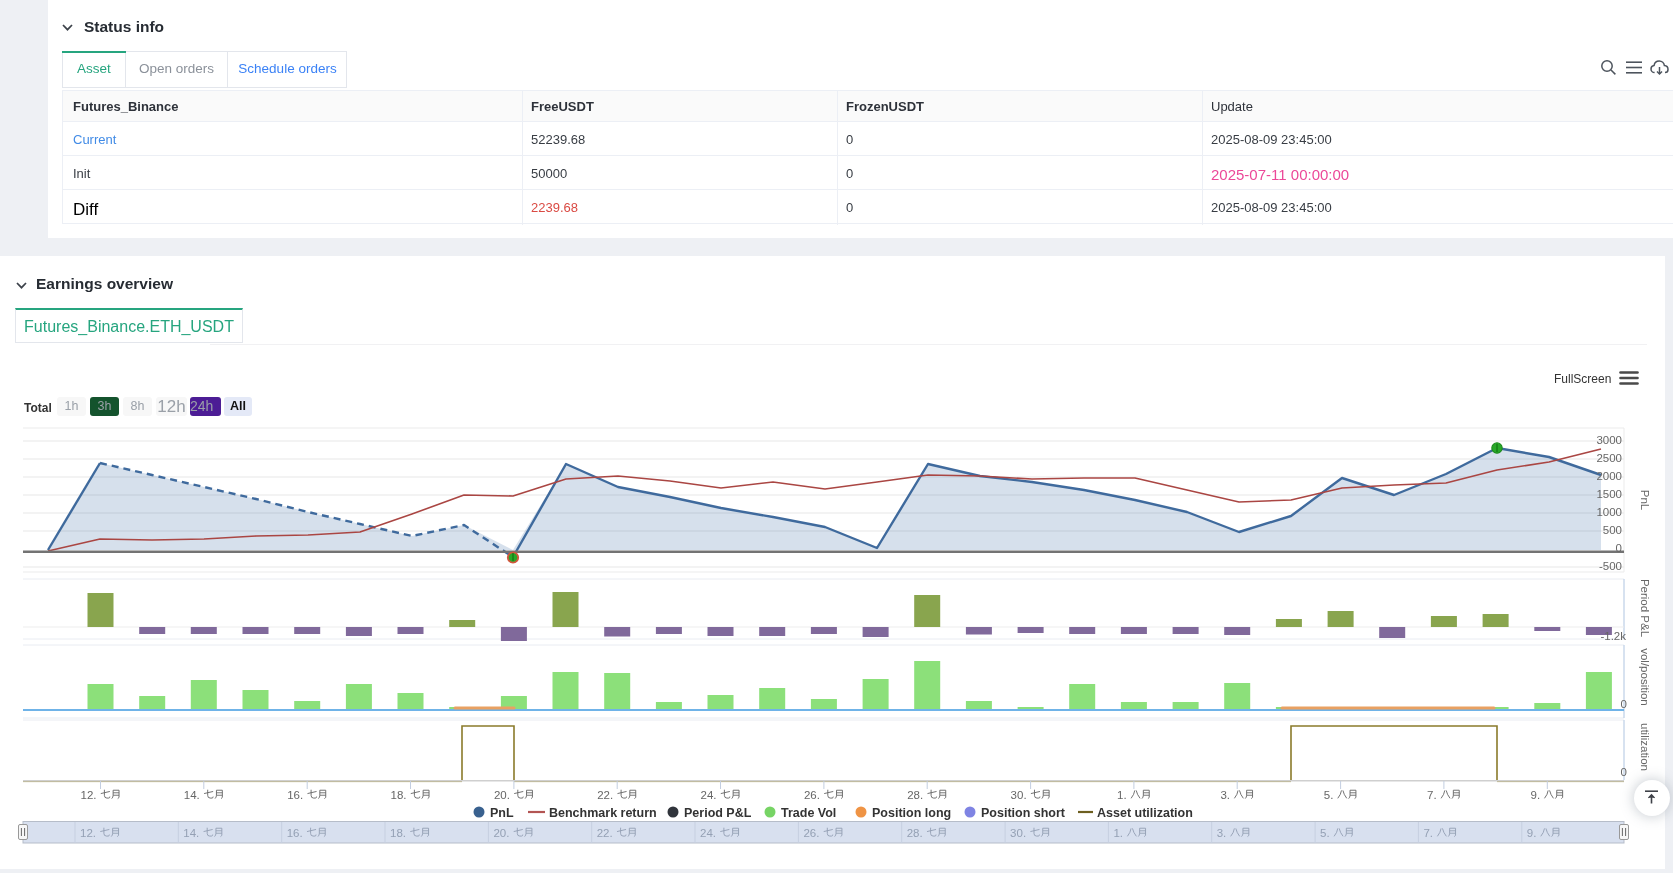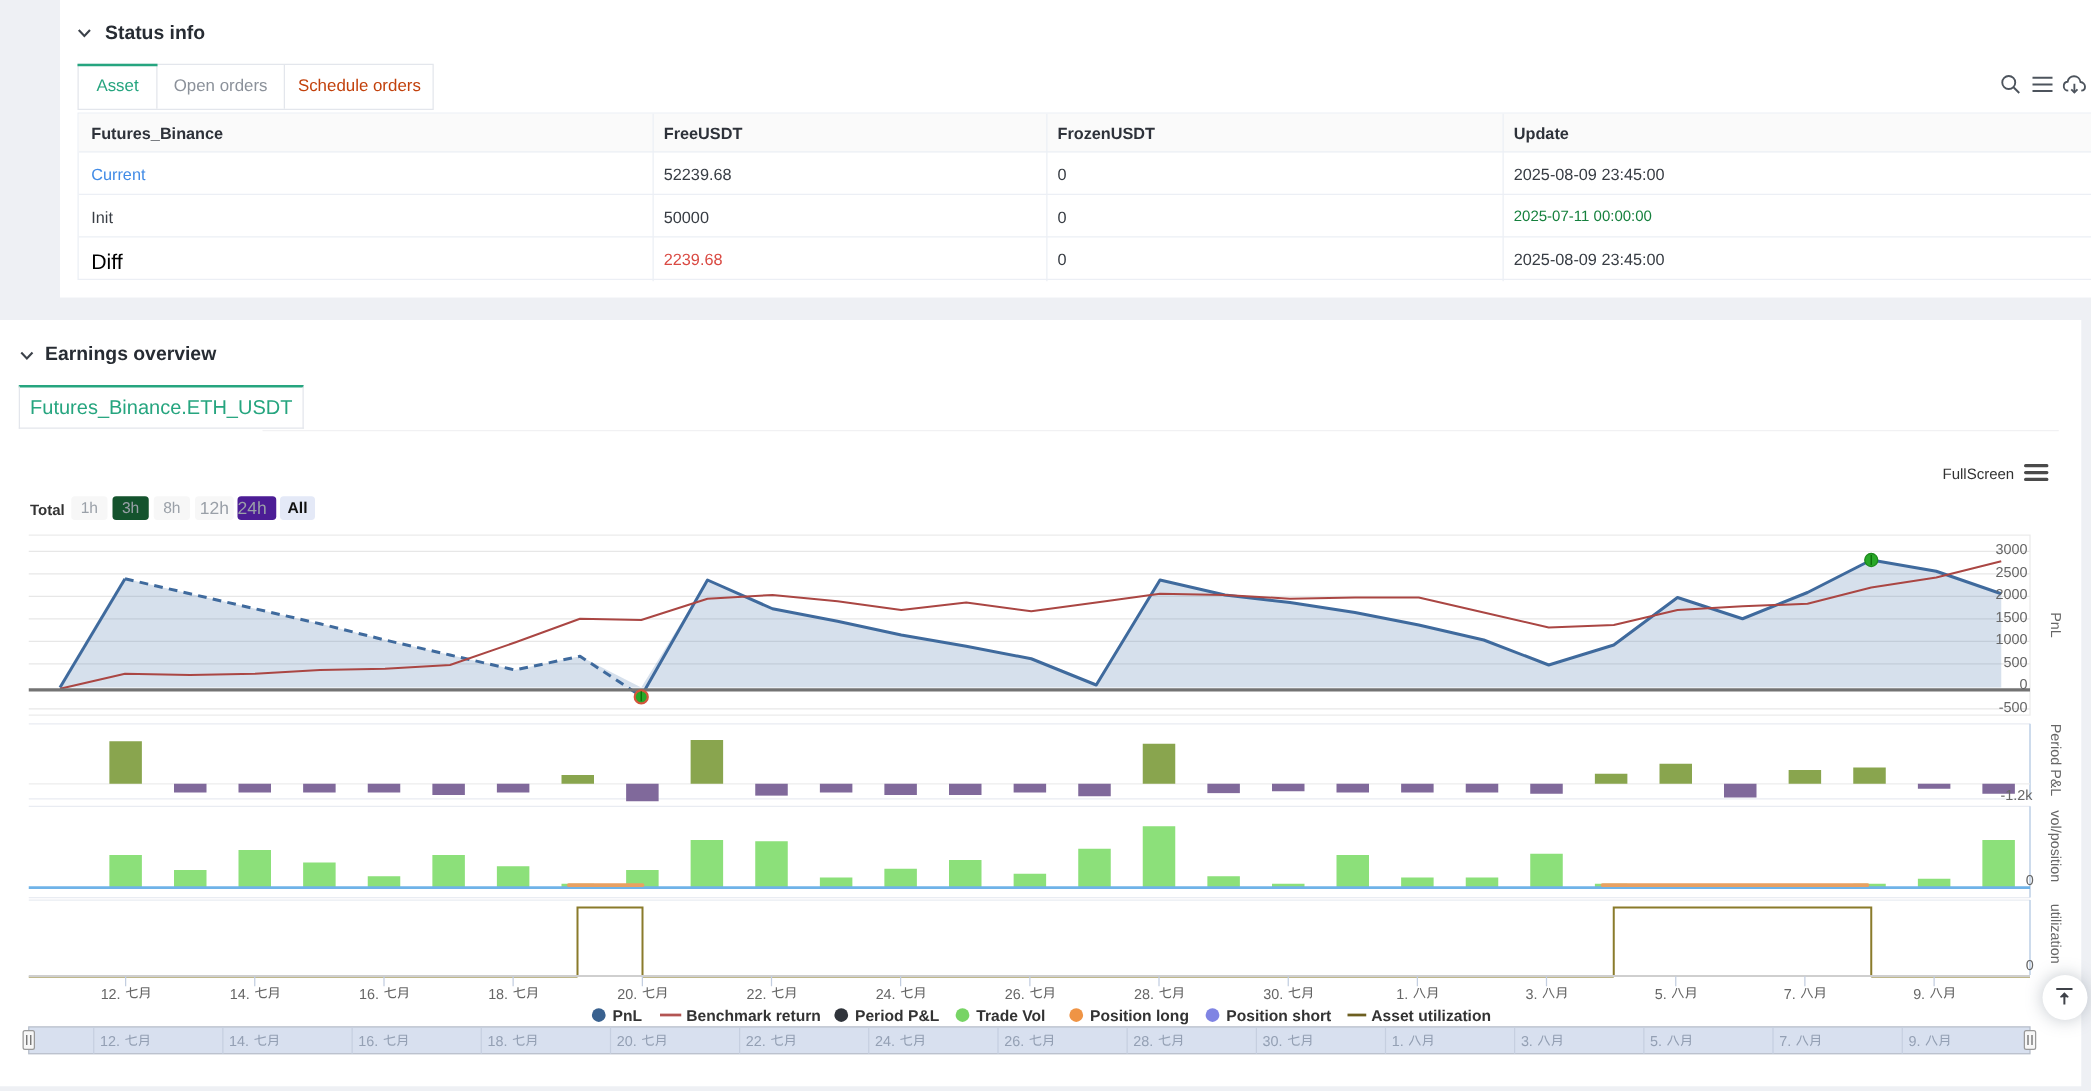--- a/index.html
+++ b/index.html
@@ -24,21 +24,21 @@
           <path d="M10,10 L13.6,13.6 M10.6,13.8 L13.8,13.8 L13.8,10.6"></path>
         </g>
       </svg></div>
 
   <div class="abs" style="left:14px;top:51px;width:285px;height:37px;border:1px solid #e3e6ec;">
     <div class="abs" style="left:62px;top:0;width:1px;height:35px;background:#e3e6ec;"></div>
     <div class="abs" style="left:164px;top:0;width:1px;height:35px;background:#e3e6ec;"></div>
     <div class="abs" style="left:-1px;top:-1px;width:64px;height:2px;background:#26a57f;"></div>
     <div class="abs" style="left:0;top:0;width:62px;height:35px;line-height:34px;text-align:center;font-size:13.5px;color:#26a57f;">Asset</div>
     <div class="abs" style="left:63px;top:0;width:101px;height:35px;line-height:34px;text-align:center;font-size:13.5px;color:#8b919a;">Open orders</div>
-    <div class="abs" style="left:165px;top:0;width:119px;height:35px;line-height:34px;text-align:center;font-size:13.5px;color:#c2410c;">Schedule orders</div>
+    <div class="abs" style="left:165px;top:0;width:119px;height:35px;line-height:34px;text-align:center;font-size:13.5px;color:#3b82f6;">Schedule orders</div>
   </div>
 
   <div class="abs" style="left:1552px;top:59px;"><svg width="17" height="17" viewBox="0 0 17 17">
         <circle cx="7" cy="7" r="5.2" fill="none" stroke="#4d545d" stroke-width="1.5"></circle>
         <line x1="11" y1="11" x2="15.4" y2="15.4" stroke="#4d545d" stroke-width="1.5"></line>
       </svg></div>
   <div class="abs" style="left:1577px;top:59px;"><svg width="18" height="17" viewBox="0 0 18 17">
         <g stroke="#4d545d" stroke-width="1.6">
           <line x1="1" y1="3.2" x2="17" y2="3.2"></line>
           <line x1="1" y1="8.5" x2="17" y2="8.5"></line>
@@ -60,31 +60,31 @@
     <div class="abs" style="left:0;top:31px;width:100%;height:34px;border-bottom:1px solid #eceff5;"></div>
     <div class="abs" style="left:0;top:65px;width:100%;height:34px;border-bottom:1px solid #eceff5;"></div>
 
     <div class="abs" style="left:459px;top:0;width:1px;height:134px;background:#eceff5;"></div>
     <div class="abs" style="left:774px;top:0;width:1px;height:134px;background:#eceff5;"></div>
     <div class="abs" style="left:1139px;top:0;width:1px;height:134px;background:#eceff5;"></div>
 
     <div class="abs" style="left:10px;top:8px;font-size:13px;font-weight:bold;color:#2e323a;">Futures_Binance</div>
     <div class="abs" style="left:468px;top:8px;font-size:13px;font-weight:bold;color:#2e323a;">FreeUSDT</div>
     <div class="abs" style="left:783px;top:8px;font-size:13px;font-weight:bold;color:#2e323a;">FrozenUSDT</div>
-    <div class="abs" style="left:1148px;top:8px;font-size:13px;font-weight:bold;color:#2e323a;">Update</div>
+    <div class="abs" style="left:1148px;top:8px;font-size:13px;font-weight:normal;color:#2e323a;">Update</div>
 
     <div class="abs" style="left:10px;top:41px;font-size:13px;color:#418be6;">Current</div>
     <div class="abs" style="left:468px;top:41px;font-size:13px;color:#383d44;">52239.68</div>
     <div class="abs" style="left:783px;top:41px;font-size:13px;color:#383d44;">0</div>
     <div class="abs" style="left:1148px;top:41px;font-size:13px;color:#383d44;">2025-08-09 23:45:00</div>
 
     <div class="abs" style="left:10px;top:75px;font-size:13px;color:#383d44;">Init</div>
     <div class="abs" style="left:468px;top:75px;font-size:13px;color:#383d44;">50000</div>
     <div class="abs" style="left:783px;top:75px;font-size:13px;color:#383d44;">0</div>
-    <div class="abs" style="left:1148px;top:75px;font-size:12px;color:#15803d;">2025-07-11 00:00:00</div>
+    <div class="abs" style="left:1148px;top:75px;font-size:15px;color:#ec4899;">2025-07-11 00:00:00</div>
 
     <div class="abs" style="left:10px;top:109px;font-size:17px;color:#000000;">Diff</div>
     <div class="abs" style="left:468px;top:109px;font-size:13px;color:#da4a43;">2239.68</div>
     <div class="abs" style="left:783px;top:109px;font-size:13px;color:#383d44;">0</div>
     <div class="abs" style="left:1148px;top:109px;font-size:13px;color:#383d44;">2025-08-09 23:45:00</div>
   </div>
 </div>
 
 <div class="card" style="top:256px;height:613px;">
   <div class="abs" style="left:15px;top:277px;margin-top:-256px;"></div>
@@ -102,21 +102,21 @@
           <line x1="1.5" y1="2.5" x2="18.5" y2="2.5"></line>
           <line x1="1.5" y1="8" x2="18.5" y2="8"></line>
           <line x1="1.5" y1="13.5" x2="18.5" y2="13.5"></line>
         </g>
       </svg></div>
 
   <div class="abs" style="left:24px;top:145px;font-size:12px;font-weight:bold;color:#333;">Total</div>
   <div class="abs" style="left:57px;top:141px;width:29px;height:19px;border-radius:3px;background:#f7f7f7;color:#9aa0a8;font-size:12.5px;text-align:center;line-height:19px;">1h</div>
   <div class="abs" style="left:90px;top:141px;width:29px;height:19px;border-radius:3px;background:#14532d;color:#9aa0a8;font-size:12.5px;text-align:center;line-height:19px;">3h</div>
   <div class="abs" style="left:123px;top:141px;width:29px;height:19px;border-radius:3px;background:#f7f7f7;color:#9aa0a8;font-size:12.5px;text-align:center;line-height:19px;">8h</div>
-  <div class="abs" style="left:156px;top:141px;width:31px;height:19px;border-radius:3px;background:#f7f7f7;color:#9aa0a8;font-size:14px;text-align:center;line-height:19px;">12h</div>
+  <div class="abs" style="left:156px;top:141px;width:31px;height:19px;border-radius:3px;background:#f7f7f7;color:#9aa0a8;font-size:17px;text-align:center;line-height:19px;">12h</div>
   <div class="abs" style="left:190px;top:141px;width:31px;height:19px;border-radius:3px;background:#4c1d95;color:#9aa0a8;font-size:14px;text-align:left;line-height:19px;">24h</div>
   <div class="abs" style="left:224px;top:141px;width:28px;height:19px;border-radius:3px;background:#e4e9f7;color:#111;font-weight:bold;font-size:12.5px;text-align:center;line-height:19px;">All</div>
 
   <div class="abs" style="left:0;top:164px;"><svg width="1665" height="453" viewBox="0 0 1665 453" font-family="Liberation Sans, sans-serif">
 <defs>
 <g id="g7">
             <path d="M5,0.8 L5,7.3 Q5,10.3 7.8,10.3 L9.9,10.3 Q11.2,10.3 11.2,8.6" fill="none" stroke="currentColor" stroke-width="1.05"></path>
             <path d="M0.9,5.2 L11.2,2.8" fill="none" stroke="currentColor" stroke-width="1.05"></path>
           </g>
 <g id="gy">

